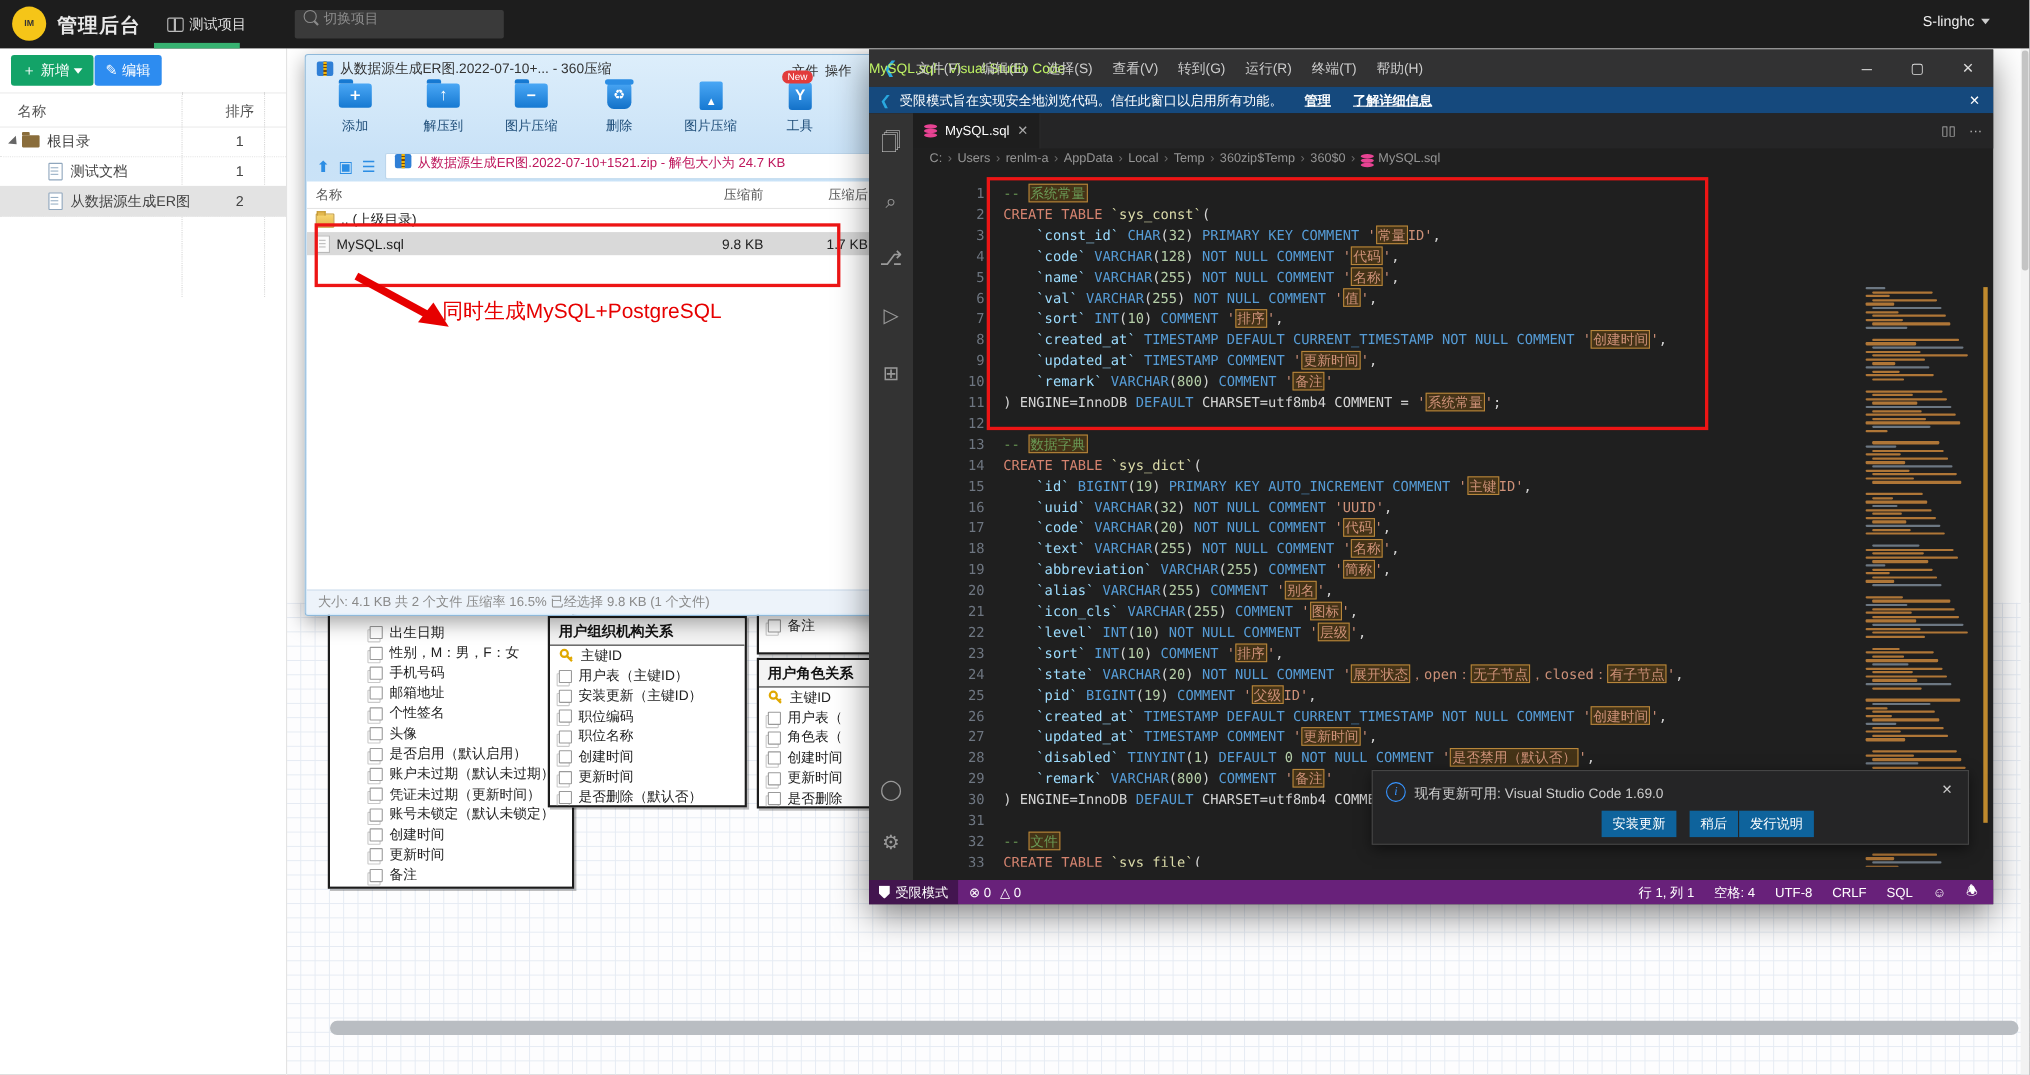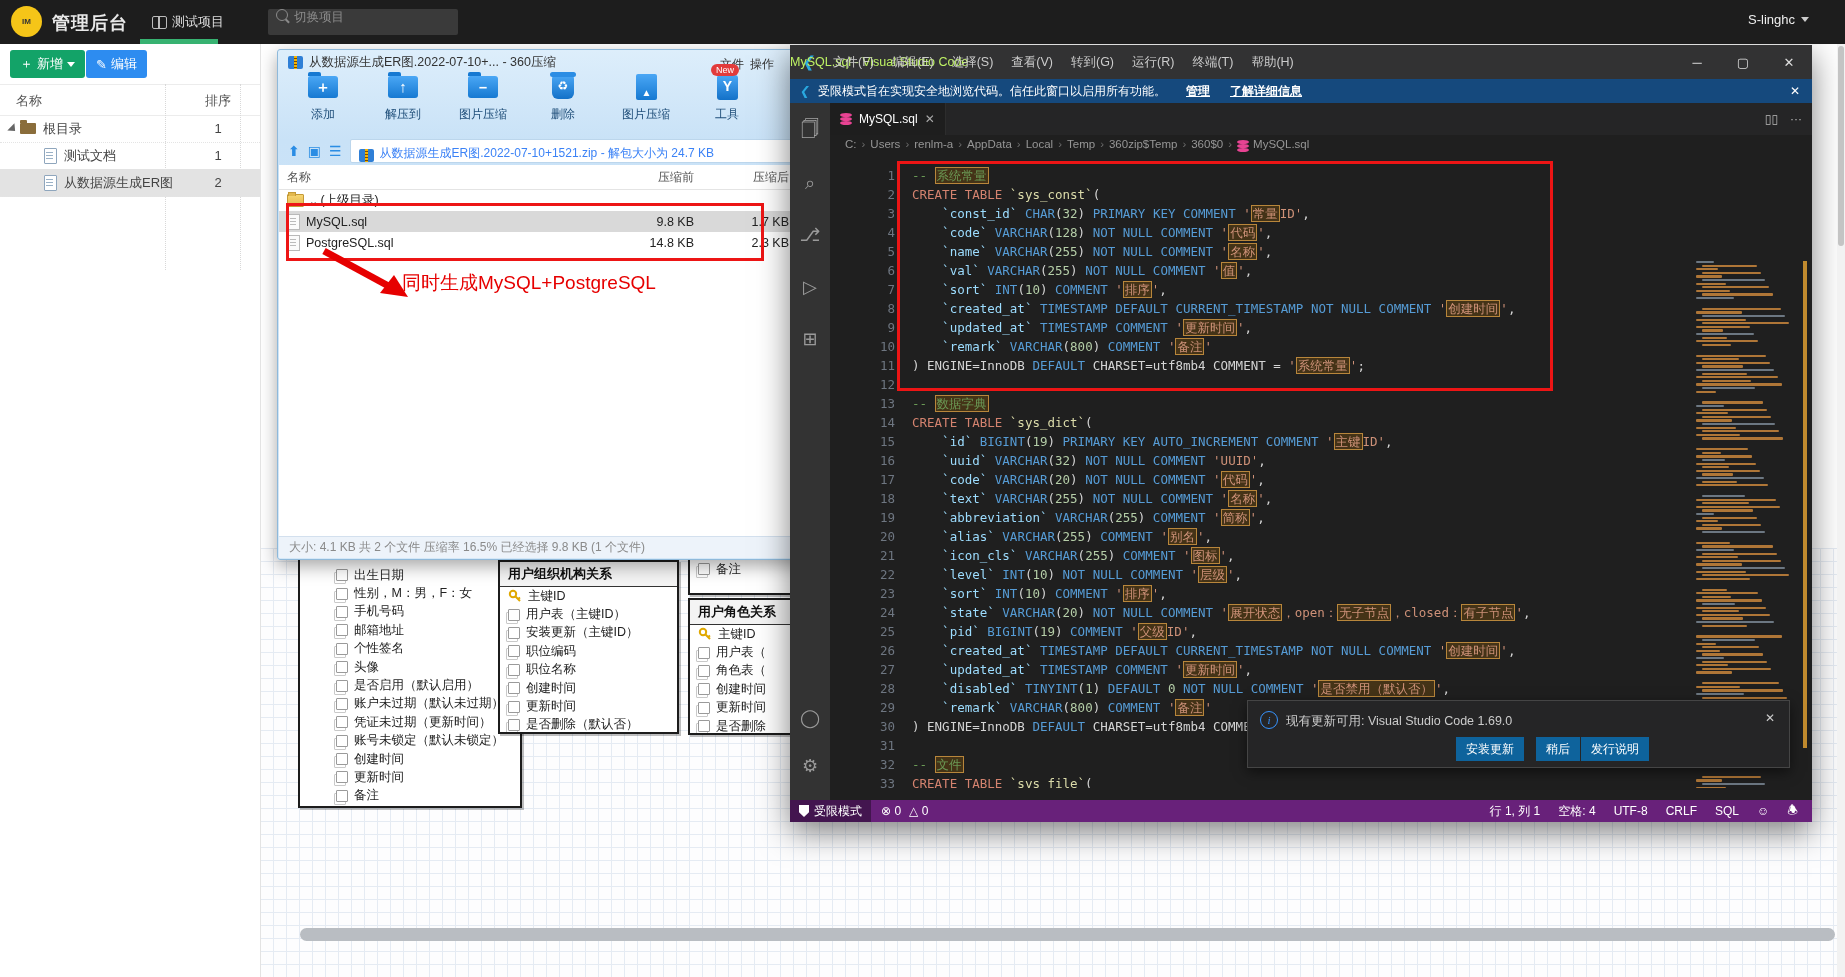--- a/index.html
+++ b/index.html
@@ -64,22 +64,22 @@
   .ztrash{position:absolute;left:7px;top:3px;width:22px;height:24px;background:linear-gradient(#4aa7f5,#1371c8);border-radius:4px 4px 6px 6px;}
   .ztrash:before{content:"";position:absolute;left:-2px;top:-3px;width:26px;height:5px;background:#2b8de4;border-radius:3px;}
   .ztrash:after{content:"♻";position:absolute;left:0;width:22px;text-align:center;top:4px;color:#fff;font-size:12px;}
   .zimg{position:absolute;left:8px;top:2px;width:21px;height:26px;background:linear-gradient(#4aa7f5,#1679d2);border-radius:2px;}
   .zimg:after{content:"▲";position:absolute;left:0;width:21px;bottom:2px;text-align:center;color:#fff;font-size:10px;}
   .ztooly{position:absolute;left:8px;top:3px;width:21px;height:25px;background:linear-gradient(#4aa7f5,#1371c8);border-radius:3px;}
   .ztooly:after{content:"Y";position:absolute;left:0;width:21px;top:3px;text-align:center;color:#fff;font-weight:bold;font-size:14px;}
   .newbadge{position:absolute;right:6px;top:-8px;background:#e23b3b;color:#fff;font-size:9px;border-radius:7px;padding:1px 5px;}
   #zip-addr{position:absolute;left:0;top:87px;width:100%;height:28px;display:flex;align-items:center;padding-left:10px;box-sizing:border-box;gap:8px;}
   .addric{color:#2b8de4;font-size:14px;font-weight:bold;}
-  #addr-pill{height:22px;background:#fff;border:1px solid #bcd6ec;border-radius:2px;display:flex;align-items:flex-end;gap:6px;
-             padding:0 8px;color:#3b82f6;flex:1;margin-right:6px;white-space:nowrap;overflow:hidden;}
+  #addr-pill{height:22px;background:#fff;border:1px solid #bcd6ec;border-radius:2px;display:flex;align-items:flex-start;gap:6px;
+             padding:0 8px;color:#be185d;flex:1;margin-right:6px;white-space:nowrap;overflow:hidden;}
   #zip-list{position:absolute;left:1px;top:115px;width:563px;height:371px;background:#fff;}
   #zip-cols{height:24px;border-bottom:1px solid #e4e4e4;color:#555;display:flex;align-items:center;}
   .zrow{height:21px;display:flex;align-items:center;font-size:12.5px;color:#222;padding-left:8px;position:relative;}
   .zrow.sel{background:#d9d9d9;}
   .zr-before{position:absolute;left:340px;width:75px;text-align:right;}
   .zr-after{position:absolute;left:435px;width:75px;text-align:right;}
   .yfolder{width:15px;height:11px;background:linear-gradient(#f7d571,#e3b84e);border:1px solid #c49a37;border-radius:1px;position:relative;margin-right:6px;}
   .yfolder:before{content:"";position:absolute;left:0;top:-3px;width:6px;height:3px;background:#e3b84e;border:1px solid #c49a37;border-bottom:none;}
   .pageic{width:11px;height:14px;background:#fbfbfb;border:1px solid #b9b9b9;position:relative;margin-right:6px;}
   .pageic:before{content:"";position:absolute;left:2px;top:3px;width:6px;height:1px;background:#bbb;box-shadow:0 3px 0 #bbb,0 6px 0 #bbb;}
@@ -407,26 +407,20 @@
             <span class="yfolder"></span>
             <span>.. (上级目录)</span>
             <span class="zr-before"></span>
             <span class="zr-after"></span>
           </div>
           <div class="zrow sel">
             <span class="pageic"></span>
             <span>MySQL.sql</span>
             <span class="zr-before">9.8 KB</span>
             <span class="zr-after">1.7 KB</span>
-          </div>
-          <div class="zrow">
-            <span class="pageic"></span>
-            <span>PostgreSQL.sql</span>
-            <span class="zr-before">14.8 KB</span>
-            <span class="zr-after">2.3 KB</span>
           </div>
         </div>
     </div>
     <div id="zip-status">
       <span>大小: 4.1 KB 共 2 个文件 压缩率 16.5% 已经选择 9.8 KB (1 个文件)</span>
     </div>
 
     <div class="redbox" style="left:8px;top:153px;width:472px;height:52px;"></div>
   </div>
 

